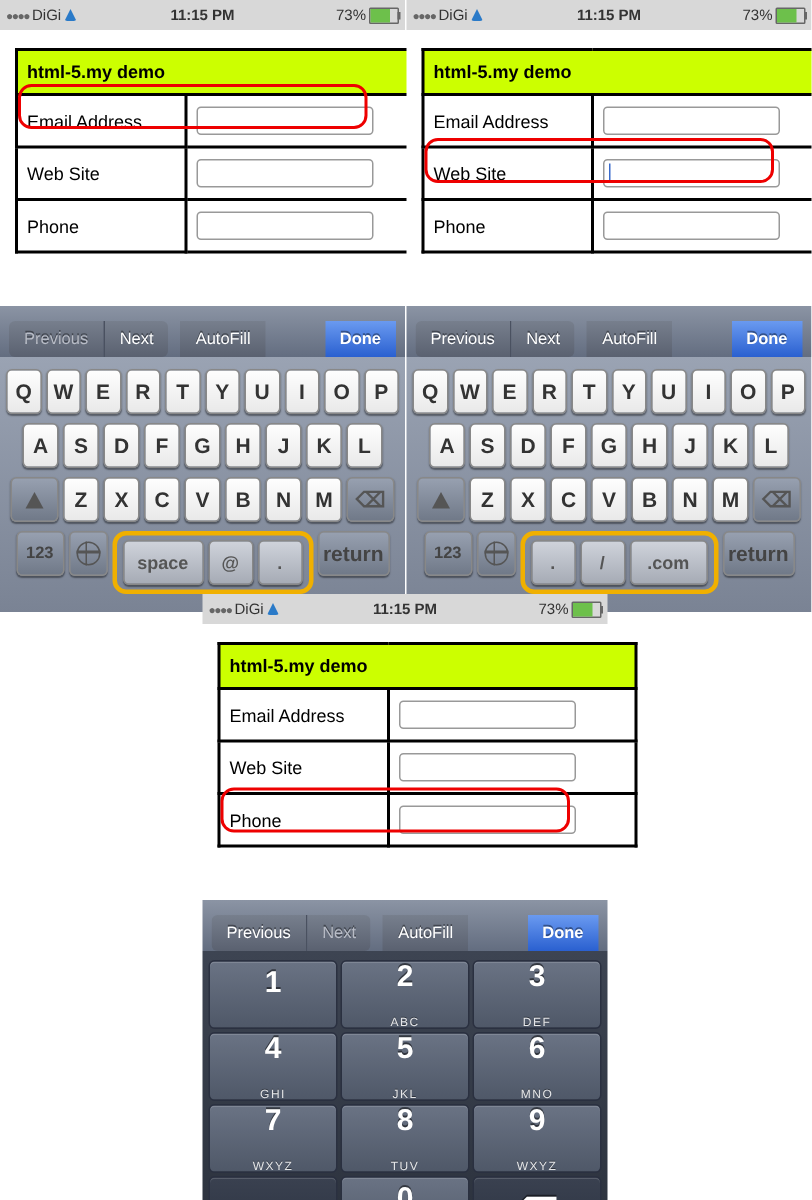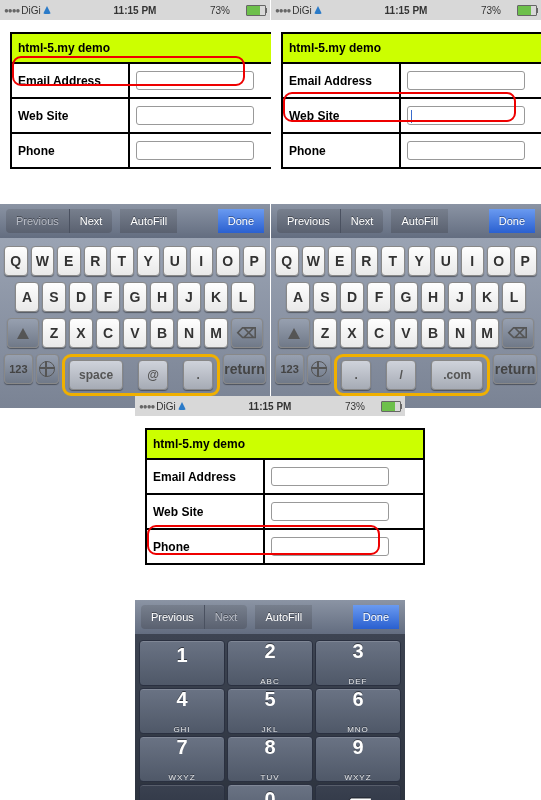--- a/index.html
+++ b/index.html
@@ -1,51 +1,51 @@
 <!DOCTYPE html>
 <html><head>
 <meta charset="utf-8">
 <style>
 body{margin:0;background:#fff;font-family:Helvetica,Arial,sans-serif;width:541px;height:800px;position:relative}
 .panel{position:absolute;width:270px}
 .p1{left:0;top:0}.p2{left:271px;top:0}.p3{left:135px;top:396px}
 .status{height:20px;background:#d8d8d8;display:flex;align-items:center;font-size:10px;color:#333;padding:0 4px;position:relative}
 .status .left{display:flex;align-items:center;gap:2px}
 .status .time{position:absolute;left:0;right:0;text-align:center;font-weight:bold}
-.status .right{margin-left:auto;display:flex;align-items:flex-start;gap:16px}
+.status .right{margin-left:auto;display:flex;align-items:flex-start;gap:2px}
 .dots{display:inline-block;letter-spacing:-1px;color:#666;font-size:8px}
 .wifi{display:inline-block;width:0;height:0;border-left:4px solid transparent;border-right:4px solid transparent;border-bottom:8px solid #2a7ac8;border-radius:2px}
 .bat{display:inline-block;width:18px;height:9px;border:1px solid #666;border-radius:1px;position:relative}
 .bat::before{content:"";position:absolute;left:0;top:0;bottom:0;width:73%;background:#6dc04b}
 .bat::after{content:"";position:absolute;right:-2px;top:2px;width:2px;height:5px;background:#666}
 .webarea{background:#fff;padding:12px 10px 14px 10px;height:158px}
 .tbl{border:2px solid #000;border-collapse:collapse;width:280px}
-.tbl td{border:2px solid #000;padding:7px 6px;font-size:12px;font-weight:bold;color:#000;vertical-align:middle}
+.tbl td{border:2px solid #000;padding:7px 6px;font-size:12px;font-weight:normal;color:#000;vertical-align:middle}
 .hdr td{background:#cf0;font-weight:bold}
 .inp{display:inline-block;width:110px;height:17px;border:1px solid #999;border-radius:3px;background:#fff;vertical-align:middle;font-size:11px;padding:0 3px;line-height:17px;color:#000}
 .cursor{display:inline-block;width:1px;height:13px;background:#3a6bcc;vertical-align:middle}
 .ring{border:2px solid #e00;border-radius:9px;position:absolute;pointer-events:none}
-.acc{height:34px;background:linear-gradient(#8b94a4,#636d80);display:flex;align-items:center;padding:0 6px;gap:4px}
+.acc{height:34px;background:linear-gradient(#8b94a4,#636d80);display:flex;align-items:flex-end;padding:0 6px;gap:4px}
 .seg{display:flex;border-radius:4px;overflow:hidden}
 .seg button,.abtn,.done{height:24px;font-size:11px;border:0;color:#fff;padding:0 10px;border-radius:0;text-shadow:0 -1px 0 rgba(0,0,0,.4)}
 .seg button{border-radius:0;background:linear-gradient(#777f8d,#5a6170);border-right:1px solid #4a5160}
 .seg button:last-child{border-right:0}
 .seg button.dis{color:#b8bcc6}
 .abtn{background:linear-gradient(#777f8d,#5a6170);margin-left:4px}
-.done{background:linear-gradient(#6a9af0,#2a60d0);font-weight:normal;margin-left:auto}
+.done{background:linear-gradient(#6a9af0,#2a60d0);font-weight:bold;margin-left:auto}
 .kbd{background:linear-gradient(#9aa3b3,#7a8394);padding:8px 4px 6px 4px}
 .row{display:flex;justify-content:center;gap:3px;margin-bottom:6px}
 .key{width:22px;height:28px;background:linear-gradient(#fefefe,#e9e9e9);border:1px solid #888;border-radius:4px;display:flex;align-items:center;justify-content:center;font-weight:bold;font-size:14px;color:#333;box-shadow:0 1px 1px rgba(0,0,0,.4)}
 .shift,.bsp,.n123,.globe,.ret{background:linear-gradient(#97a0b0,#707988);color:#444}
 .shift{width:30px}
 .bsp{width:30px}
 .n123{width:30px;font-size:11px}
 .globe{width:24px}
 .ret{width:46px;font-size:14px}
-.spkeys{border:3px solid #f0b000;border-radius:9px;padding:3px 4px;display:flex;gap:15px}
+.spkeys{border:3px solid #f0b000;border-radius:9px;padding:3px 4px;display:flex;gap:3px}
 .spkeys .key{background:linear-gradient(#cfd3db,#a6abb5);color:#555;font-size:12px}
 .arrow{display:inline-block;width:0;height:0;border-left:6px solid transparent;border-right:6px solid transparent;border-bottom:11px solid #555}
 .bx{display:inline-block;font-size:14px;color:#555}
 .numkbd{background:linear-gradient(#3d4452,#2a303b);padding:6px 4px}
 .nrow{display:flex;gap:2px;margin-bottom:2px}
 .nkey{flex:1;height:44px;background:linear-gradient(#6a7384,#4f5868);border:1px solid #2a3040;border-radius:4px;display:flex;flex-direction:column;align-items:center;justify-content:center;color:#fff;text-shadow:0 -1px 0 rgba(0,0,0,.5);box-shadow:inset 0 1px 0 rgba(255,255,255,.15)}
 .nkey .big{font-size:20px;font-weight:bold;line-height:1}
 .nkey .sub{font-size:8px;letter-spacing:1px;opacity:.85;margin-top:16px}
 .nkey.dark{background:linear-gradient(#3a4150,#2b3240)}
 .glb{display:inline-block;width:14px;height:14px;border:1.5px solid #555;border-radius:50%;position:relative}

